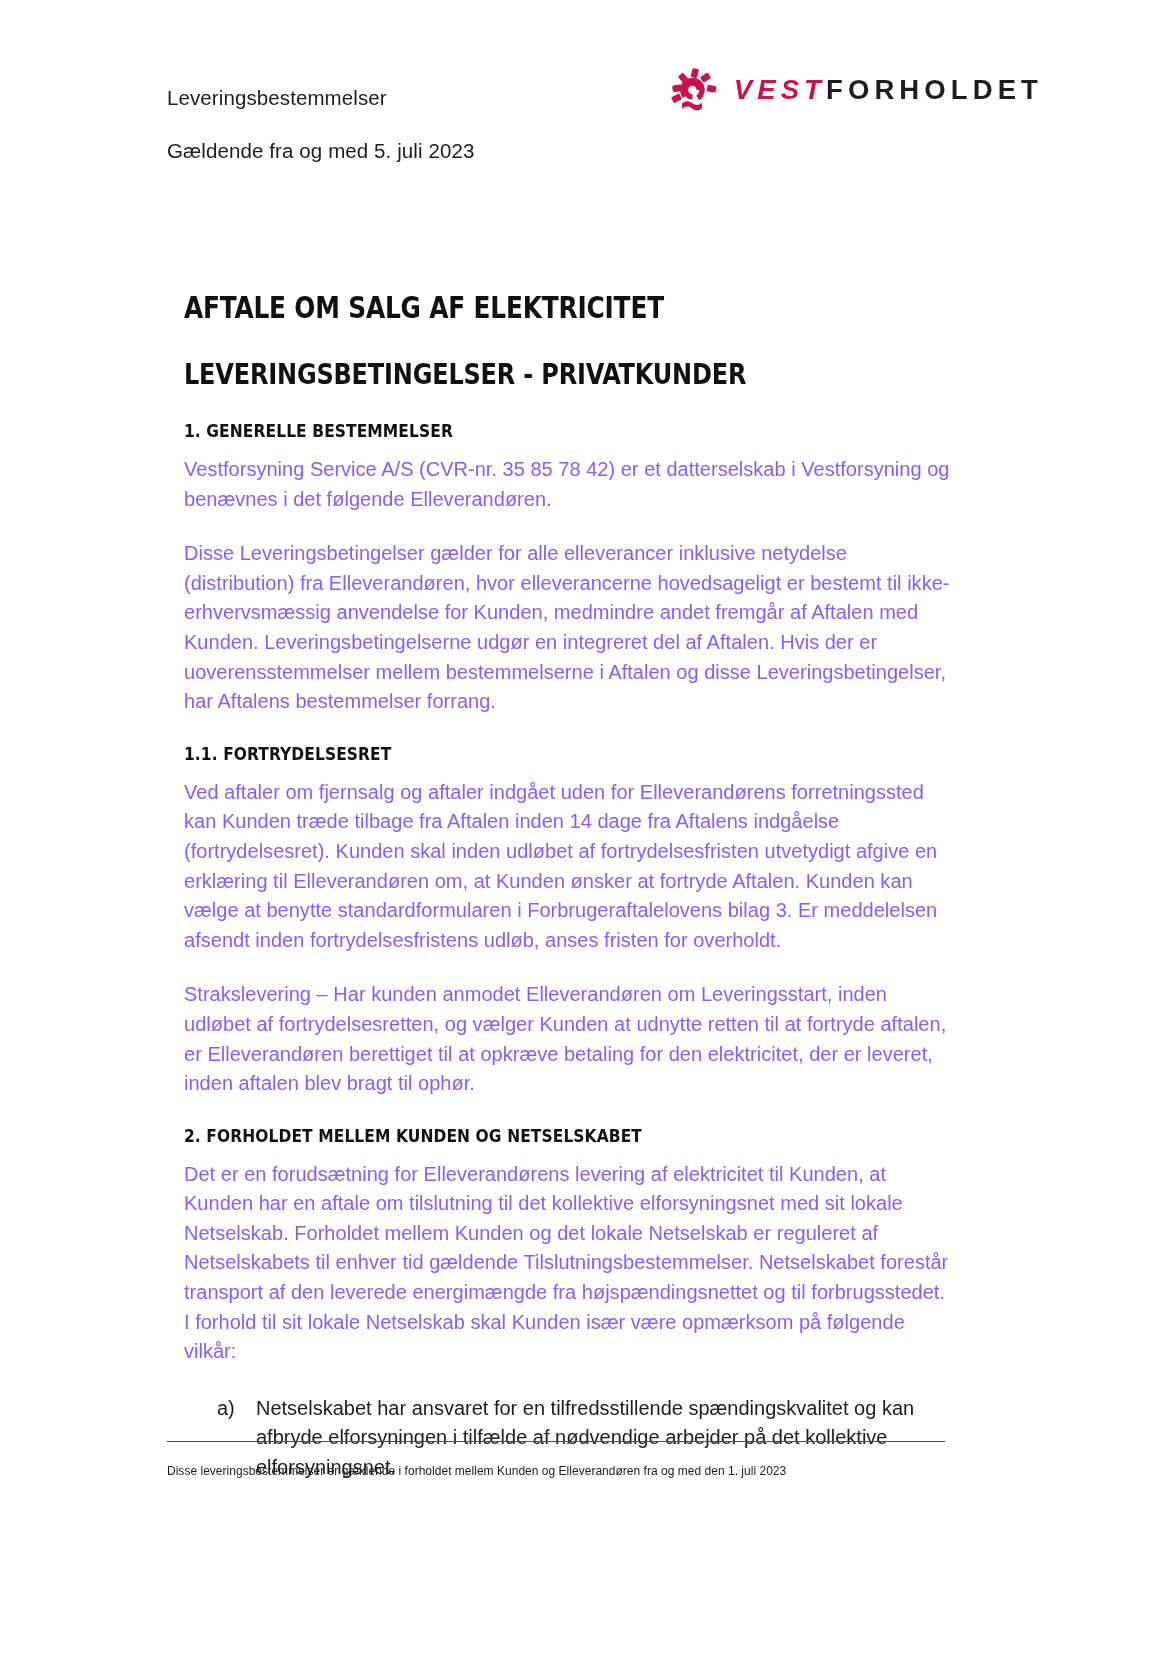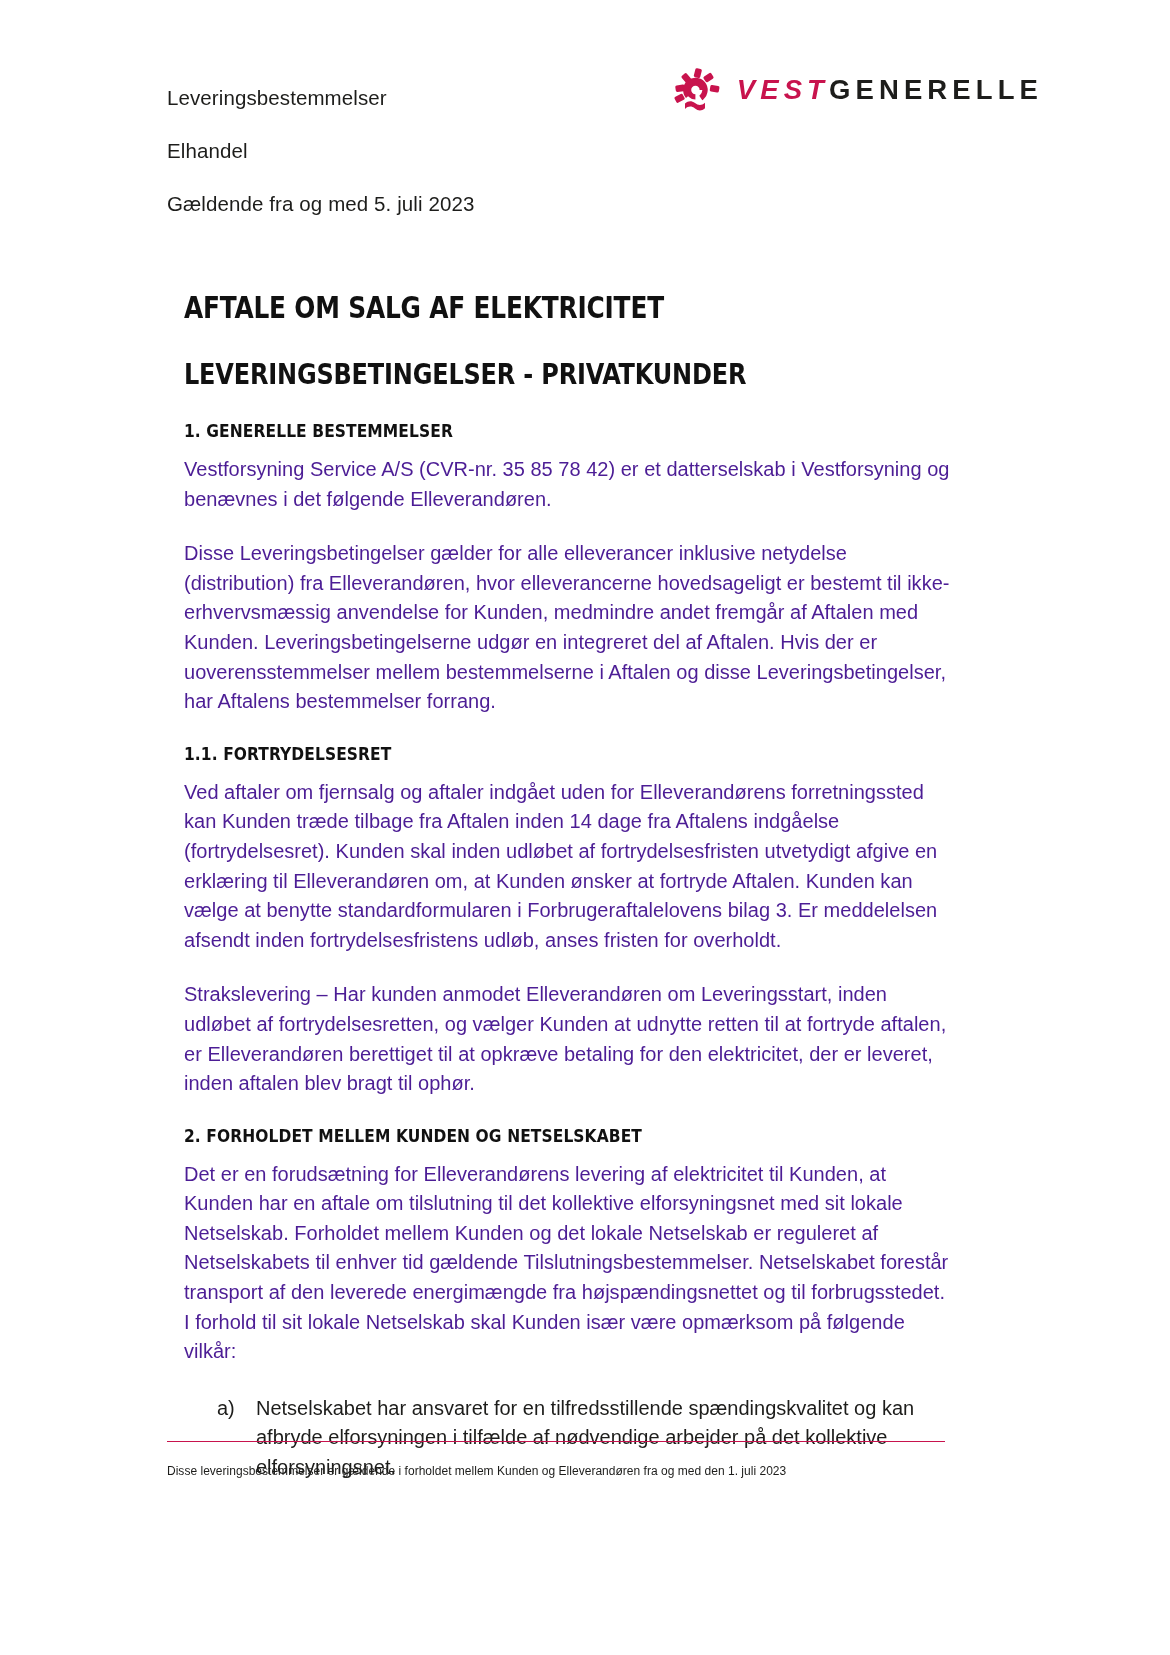--- a/index.html
+++ b/index.html
@@ -106,21 +106,21 @@
     letter-spacing: 0.1px;
     margin: 0 0 12px 0;
     color: #111111;
     transform: scaleX(0.93);
     transform-origin: left center;
   }
   p.body-text {
     font-size: 20px;
     line-height: 29.6px;
     margin: 0 8px 25px 0;
-    color: #4c1d95;
+    color: #8b5cf6;
     letter-spacing: 0.02px;
   }
   p.body-text.tight { margin-bottom: 23px; }
   p.body-text:last-child { margin-bottom: 0; }
 
   .gap-before-head { margin-top: 31px; }
 
   
   ol.cond-list {
     list-style: none;
@@ -166,42 +166,41 @@
 </style>
 </head>
 <body>
 
 <div class="page">
 
   <div class="doc-header">
 
     <div class="header-lines">
       <div>Leveringsbestemmelser</div>
-      <div>Elhandel</div>
       <div>Gældende fra og med 5. juli 2023</div>
     </div>
 
     <div class="logo">
       <svg class="logo-mark" viewBox="0 0 46 44" aria-hidden="true">
         <g fill="#c8134d">
 
           <rect x="20.5" y="0.5" width="6.6" height="9.2" rx="1.6" transform="rotate(14 23.8 5.1)"></rect>
           <rect x="9.0" y="5.5" width="6.6" height="9.2" rx="1.6" transform="rotate(-40 12.3 10.1)"></rect>
           <rect x="31.2" y="5.0" width="6.6" height="9.2" rx="1.6" transform="rotate(56 34.5 9.6)"></rect>
           <rect x="1.5" y="17.0" width="9.2" height="6.6" rx="1.6" transform="rotate(-8 6.1 20.3)"></rect>
           <rect x="1.0" y="27.0" width="9.2" height="6.6" rx="1.6" transform="rotate(-28 5.6 30.3)"></rect>
           <rect x="36.0" y="17.5" width="9.2" height="6.6" rx="1.6" transform="rotate(10 40.6 20.8)"></rect>
 
           <path d="M31.0,22.0a9.6,9.6 0 1,0 -9.6,9.6 l0,-5.4 a4.2,4.2 0 1,1 4.2,-4.2 z"></path>
           <circle cx="21.4" cy="22.0" r="9.6" fill="none" stroke="#c8134d" stroke-width="5.4" stroke-dasharray="46 22" transform="rotate(140 21.4 22.0)"></circle>
 
           <path d="M11.0,35.5 c3.4,-3.0 6.6,-3.0 10.0,-0.4 c3.3,2.5 6.6,2.6 10.0,-0.3 l0,5.4 c-3.4,2.9 -6.7,2.8 -10.0,0.3 c-3.4,-2.6 -6.6,-2.6 -10.0,0.4 z"></path>
         </g>
       </svg>
-      <div class="logo-word"><span class="logo-vest">VEST</span><span class="logo-rest">GENERELLE</span></div>
+      <div class="logo-word"><span class="logo-vest">VEST</span><span class="logo-rest">FORHOLDET</span></div>
     </div>
   </div>
 
   <div class="content">
 
     <h1 class="title-main">AFTALE OM SALG AF ELEKTRICITET</h1>
     <h2 class="title-sub">LEVERINGSBETINGELSER - PRIVATKUNDER</h2>
 
     <h3 class="section-head">1. GENERELLE BESTEMMELSER</h3>
     <p class="body-text">Vestforsyning Service A/S (CVR-nr. 35 85 78 42) er et datterselskab i Vestforsyning og benævnes i det følgende Elleverandøren.</p>

